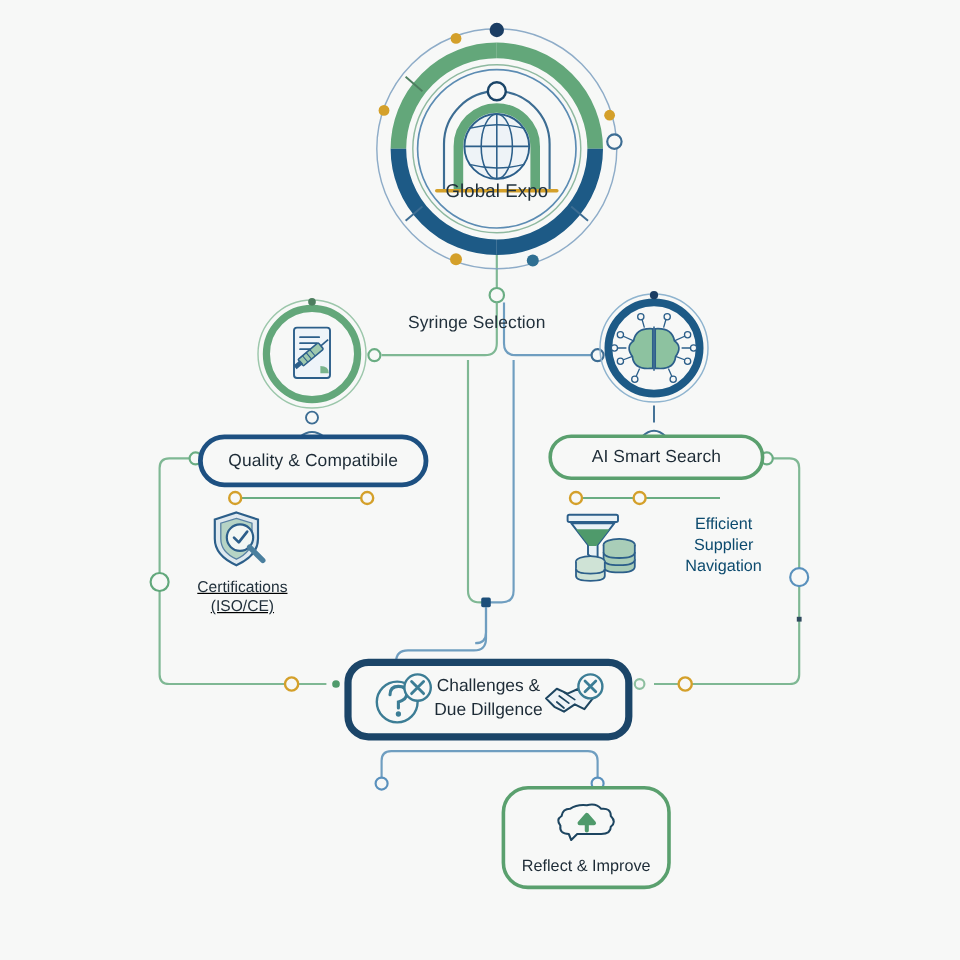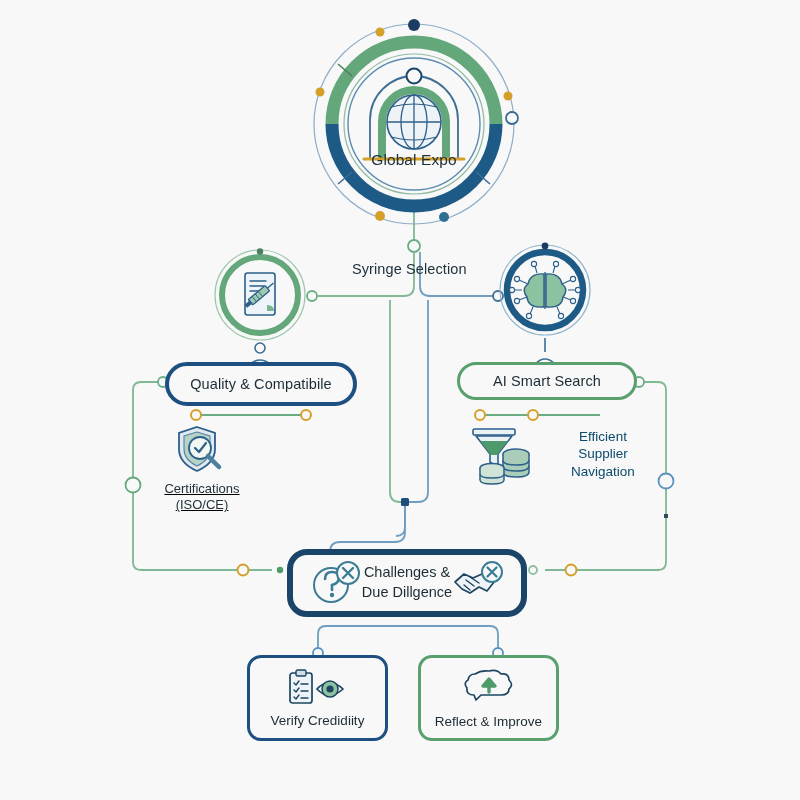--- a/index.html
+++ b/index.html
@@ -103,21 +103,21 @@
     box-sizing: border-box;
     display: flex;
     flex-direction: column;
     align-items: center;
     justify-content: center;
     gap: 6px;
   }
   .bottom-card.navy  { border: 3.5px solid #1d5081; }
   .bottom-card.green { border: 3px solid #5aa06e; }
   .bc-verify  { left: 247px; top: 655px; }
-  .bc-reflect { left: 418px; top: 655px; }
+  .bc-reflect { left: 418px; top: 655px; border-radius: 22px; }
   .bottom-card-label {
     font-size: 13.5px;
     color: #1d2b36;
   }
 
   
   .sub-item {
     position: absolute;
     display: flex;
     flex-direction: column;
@@ -144,21 +144,21 @@
     white-space: pre-line;
   }
   .sl-efficient { left: 555px; top: 428px; width: 96px; }
 
   .edge-label {
     position: absolute;
     font-size: 14.5px;
     color: #22313c;
     letter-spacing: .1px;
   }
-  .el-syringe { left: 352px; top: 261px; }
+  .el-syringe { left: 340px; top: 261px; }
 </style>
 </head>
 <body>
 
 <div id="canvas" style="background: rgb(247, 248, 247);">
 
   <svg id="wires" viewBox="0 0 800 800">
     <defs>
       <style>
         .w-green  { fill:none; stroke:#7fb894; stroke-width:1.8; }
@@ -364,35 +364,20 @@
       <div class="center-text">Challenges &amp;
 Due Dillgence</div>
       <svg width="52" height="46" viewBox="0 0 52 46">
         <path d="M 3 22 L 12 14 L 21 18 L 30 14 L 42 22 L 35 31 L 27 27 L 18 33 L 10 29 Z" fill="#eef3f7" stroke="#1d4560" stroke-width="1.7" stroke-linejoin="round"></path>
         <path d="M 14 20 L 22 26 M 18 17 L 27 23 M 12 25 L 18 30" stroke="#1d4560" stroke-width="1.4" stroke-linecap="round"></path>
         <circle cx="40" cy="12" r="10" fill="#f7f8f7" stroke="#3c7d95" stroke-width="2"></circle>
         <path d="M 35.5 7.5 L 44.5 16.5 M 44.5 7.5 L 35.5 16.5" stroke="#3c7d95" stroke-width="2.3" stroke-linecap="round"></path>
       </svg>
     </div>
 
-    <div class="bottom-card navy bc-verify">
-      <svg width="62" height="38" viewBox="0 0 62 38">
-        <rect x="3" y="4" width="22" height="30" rx="2.5" fill="#eef3f7" stroke="#1d4560" stroke-width="1.7"></rect>
-        <rect x="9" y="1" width="10" height="6" rx="1.5" fill="#cfdde8" stroke="#1d4560" stroke-width="1.4"></rect>
-        <g stroke="#1d4560" stroke-width="1.4" stroke-linecap="round" fill="none">
-          <path d="M 7 14 L 9 16 L 12 12 M 14 15 L 21 15"></path>
-          <path d="M 7 21 L 9 23 L 12 19 M 14 22 L 21 22"></path>
-          <path d="M 7 28 L 9 30 L 12 26 M 14 29 L 21 29"></path>
-        </g>
-        <path d="M 30 20 Q 42 7 56 20 Q 42 33 30 20 Z" fill="#eef3f7" stroke="#1d4560" stroke-width="1.7"></path>
-        <circle cx="43" cy="20" r="8" fill="#8dc2a0" stroke="#1d4560" stroke-width="1.5"></circle>
-        <circle cx="43" cy="20" r="3.6" fill="#1d4560"></circle>
-      </svg>
-      <div class="bottom-card-label">Verify Credidiity</div>
-    </div>
 
     <div class="bottom-card green bc-reflect">
       <svg width="52" height="40" viewBox="0 0 52 40">
         <path d="M 12 6 Q 6 6 5 12 Q 0 15 4 20 Q 3 27 11 27 L 13 32 L 18 27 L 38 27 Q 46 27 46 21 Q 51 17 46 12 Q 46 5 38 6 Q 34 1 26 3 Q 18 2 12 6 Z" fill="#f7f8f7" stroke="#1d4560" stroke-width="1.7" stroke-linejoin="round"></path>
         <path d="M 26 24 L 26 14 M 26 11 L 32 18 L 20 18 Z" fill="#4f9a6b" stroke="#4f9a6b" stroke-width="3.4" stroke-linejoin="round" stroke-linecap="round"></path>
       </svg>
       <div class="bottom-card-label">Reflect &amp; Improve</div>
     </div>
 
   </div>

